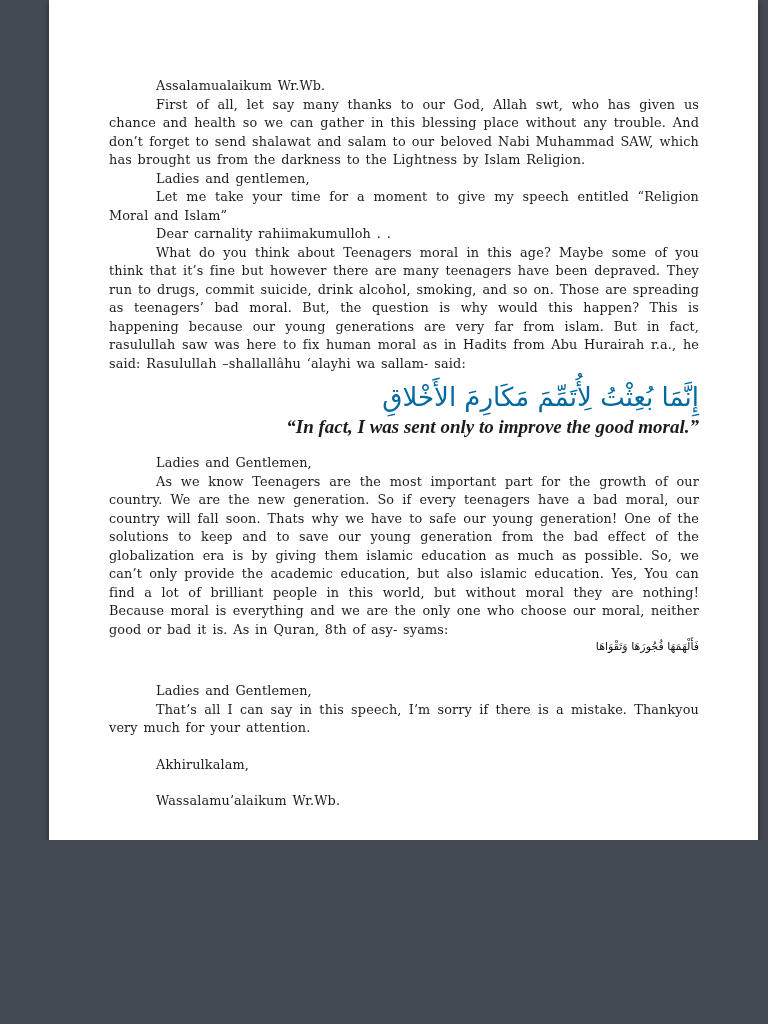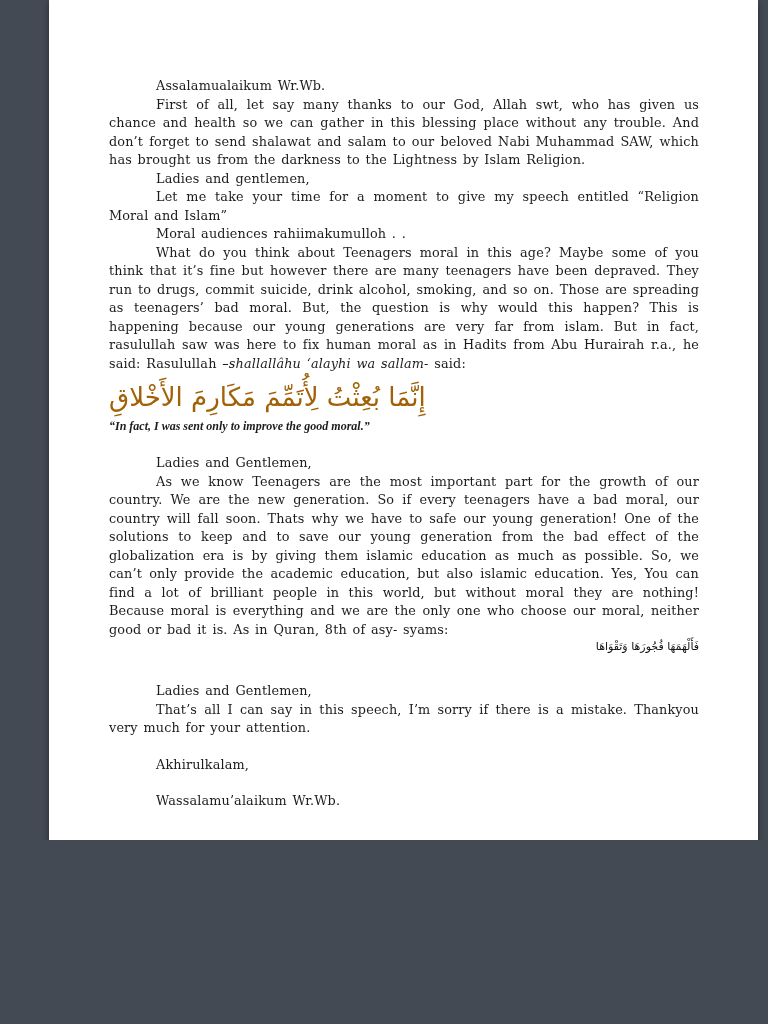--- a/index.html
+++ b/index.html
@@ -38,60 +38,60 @@
     text-align: justify;
     text-indent: 47px;
     letter-spacing: 0.15px;
     word-spacing: 1.5px;
   }
   p.quote {
     margin: 1px 0 0 0;
     font-family: "Liberation Serif", serif;
     font-style: italic;
     font-weight: bold;
-    font-size: 12px;
+    font-size: 19px;
     line-height: 19px;
-    text-align: left;
+    text-align: right;
     text-indent: 0;
   }
   p.arabic-large {
     margin: 5px 0 1px 0;
     direction: rtl;
-    text-align: left;
+    text-align: right;
     font-family: "DejaVu Sans", sans-serif;
     font-size: 26px;
     line-height: 38px;
-    color: #a16207;
+    color: #0369a1;
     text-indent: 0;
   }
   p.arabic-small {
     margin: 0;
     direction: rtl;
     text-align: right;
     font-family: "DejaVu Sans", sans-serif;
     font-size: 11px;
     line-height: 16px;
     color: #111111;
     text-indent: 0;
   }
   div.spacer { height: 18px; }
   div.spacer-sm { height: 9px; }
-  span.it { font-style: italic; }
+  span.it { }
 </style>
 </head>
 <body>
 
 <div class="viewer">
   <div class="page">
     <div class="content">
         <p class="body"><span>Assalamualaikum Wr.Wb.</span></p>
         <p class="body"><span>First of all, let say many thanks to our God, Allah swt, who has given us chance and health so we can gather in this blessing place without any trouble. And don’t forget to send shalawat and salam to our beloved Nabi Muhammad SAW, which has brought us from the darkness to the Lightness by Islam Religion.</span></p>
         <p class="body"><span>Ladies and gentlemen,</span></p>
         <p class="body"><span>Let me take your time for a moment to give my speech entitled “Religion Moral and Islam”</span></p>
-        <p class="body"><span>Moral audiences rahiimakumulloh . .</span></p>
+        <p class="body"><span>Dear carnality rahiimakumulloh . .</span></p>
         <p class="body"><span>What do you think about Teenagers moral in this age? Maybe some of you think that it’s fine but however there are many teenagers have been depraved. They run to drugs, commit suicide, drink alcohol, smoking, and so on. Those are spreading as teenagers’ bad moral. But, the question is why would this happen? This is happening because our young generations are very far from islam. But in fact, rasulullah saw was here to fix human moral as in Hadits from Abu Hurairah r.a., he said: Rasulullah </span><span class="it">–shallallâhu ‘alayhi wa sallam-</span><span> said:</span></p>
         <p class="arabic-large"><span>إِنَّمَا بُعِثْتُ لِأُتَمِّمَ مَكَارِمَ الأَخْلاقِ</span></p>
         <p class="quote"><span>“In fact, I was sent only to improve the good moral.”</span></p>
         <div class="spacer"></div>
         <p class="body"><span>Ladies and Gentlemen,</span></p>
         <p class="body"><span>As we know Teenagers are the most important part for the growth of our country. We are the new generation. So if every teenagers have a bad moral, our country will fall soon. Thats why we have to safe our young generation! One of the solutions to keep and to save our young generation from the bad effect of the globalization era is by giving them islamic education as much as possible. So, we can’t only provide the academic education, but also islamic education. Yes, You can find a lot of brilliant people in this world, but without moral they are nothing! Because moral is everything and we are the only one who choose our moral, neither good or bad it is. As in Quran, 8th of asy- syams:</span></p>
         <p class="arabic-small"><span>فَأَلْهَمَهَا فُجُورَهَا وَتَقْوَاهَا</span></p>
         <div class="spacer-sm"></div>
         <div class="spacer"></div>
         <p class="body"><span>Ladies and Gentlemen,</span></p>

